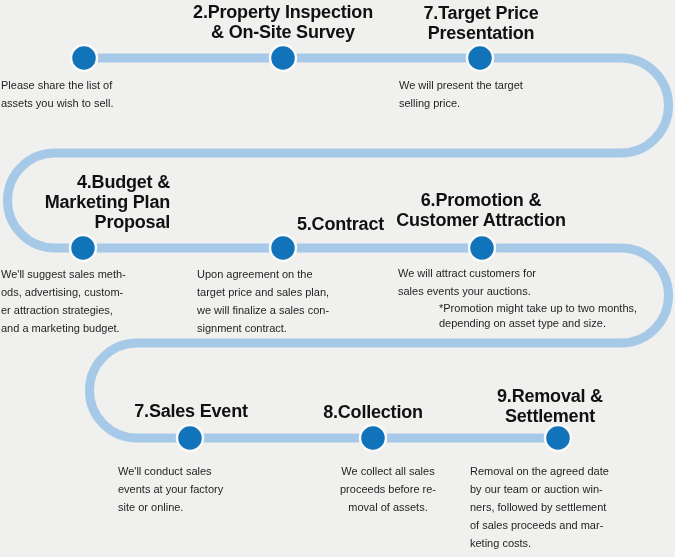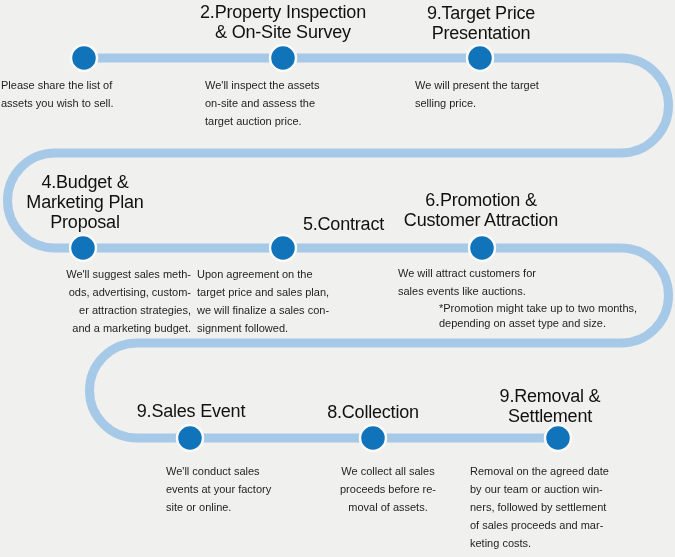--- a/index.html
+++ b/index.html
@@ -25,21 +25,21 @@
     stroke-width: 9;
   }
   .dot {
     fill: var(--dot, #1173b9);
     stroke: var(--dot_ring, #fafaf8);
     stroke-width: 2.5;
   }
   .title {
     position: absolute;
     text-align: center;
-    font-weight: normal;
+    font-weight: bold;
     font-size: 18px;
     line-height: 20px;
     letter-spacing: -0.2px;
     color: var(--title_text, #111111);
     white-space: pre-line;
   }
   .desc {
     position: absolute;
     font-size: 11px;
     line-height: 18px;
@@ -68,57 +68,54 @@
     <circle class="dot" cx="83" cy="248" r="13"></circle>
     <circle class="dot" cx="283" cy="248" r="13"></circle>
     <circle class="dot" cx="482" cy="248" r="13"></circle>
     <circle class="dot" cx="190" cy="438" r="13"></circle>
     <circle class="dot" cx="373" cy="438" r="13"></circle>
     <circle class="dot" cx="558" cy="438" r="13"></circle>
   </svg>
 
   <div class="title" style="left:183px; top:2px;   width:200px;">2.Property Inspection
 &amp; On-Site Survey</div>
-  <div class="title" style="left:381px; top:3px;   width:200px;">9.Target Price
+  <div class="title" style="left:381px; top:3px;   width:200px;">7.Target Price
 Presentation</div>
 
   <div class="desc" style="left:1px;   top:76px; width:175px;">Please share the list of
 assets you wish to sell.</div>
-  <div class="desc" style="left:205px; top:76px; width:175px;">We'll inspect the assets
-on-site and assess the
-target auction price.</div>
-  <div class="desc" style="left:415px; top:76px; width:190px;">We will present the target
+  <div class="desc" style="left:399px; top:76px; width:190px;">We will present the target
 selling price.</div>
 
-  <div class="title" style="left:0px;   top:172px; width:170px;">4.Budget &amp;
+  <div class="title" style="left:0px;   top:172px; width:170px;text-align:right;">4.Budget &amp;
 Marketing Plan
 Proposal</div>
   <div class="title" style="left:184px; top:214px; width:200px;text-align:right;">5.Contract</div>
   <div class="title" style="left:381px; top:190px; width:200px;">6.Promotion &amp;
 Customer Attraction</div>
 
-  <div class="desc" style="left:1px;   top:265px; width:190px;text-align:right;">We'll suggest sales meth-
+  <div class="desc" style="left:1px;   top:265px; width:190px;">We'll suggest sales meth-
 ods, advertising, custom-
 er attraction strategies,
 and a marketing budget.</div>
   <div class="desc" style="left:197px; top:265px; width:200px;">Upon agreement on the
 target price and sales plan,
 we will finalize a sales con-
-signment followed.</div>
+signment contract.</div>
   <div class="desc" style="left:398px; top:264px; width:210px;">We will attract customers for
-sales events like auctions.</div>
+sales events your auctions.</div>
   <div class="note" style="left:397px; top:301px; width:252px;">*Promotion might take up to two months,
 depending on asset type and size.</div>
 
-  <div class="title" style="left:91px;  top:401px; width:200px;">9.Sales Event</div>
+  <div class="title" style="left:91px;  top:401px; width:200px;">7.Sales Event</div>
   <div class="title" style="left:273px; top:402px; width:200px;">8.Collection</div>
   <div class="title" style="left:450px; top:386px; width:200px;">9.Removal &amp;
 Settlement</div>
 
-  <div class="desc" style="left:118px; top:462px; width:175px;margin-left:48px;">We'll conduct sales
+  <div class="desc" style="left:118px; top:462px; width:175px;">We'll conduct sales
 events at your factory
 site or online.</div>
   <div class="desc" style="left:303px; top:462px; width:170px;text-align:center;">We collect all sales
 proceeds before re-
 moval of assets.</div>
   <div class="desc" style="left:470px; top:462px; width:215px;">Removal on the agreed date
 by our team or auction win-
 ners, followed by settlement
 of sales proceeds and mar-
 keting costs.</div>

